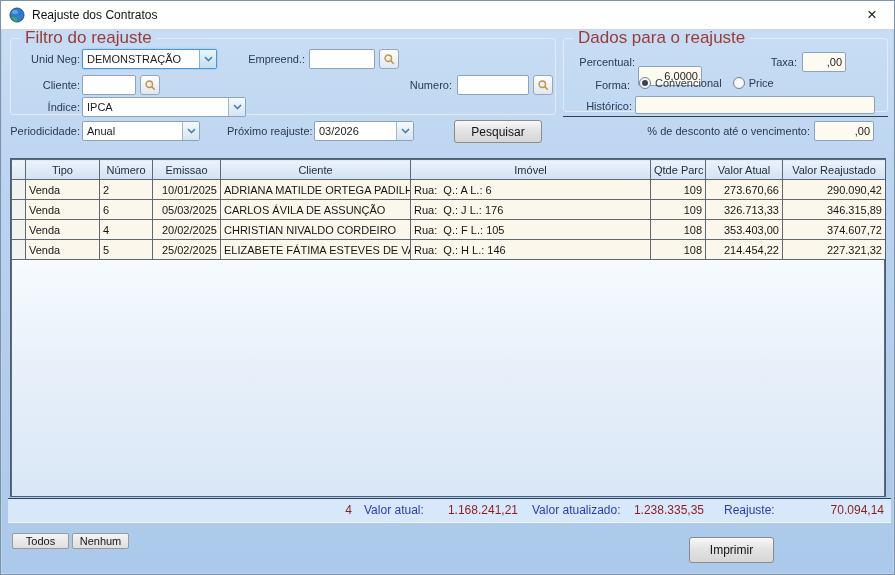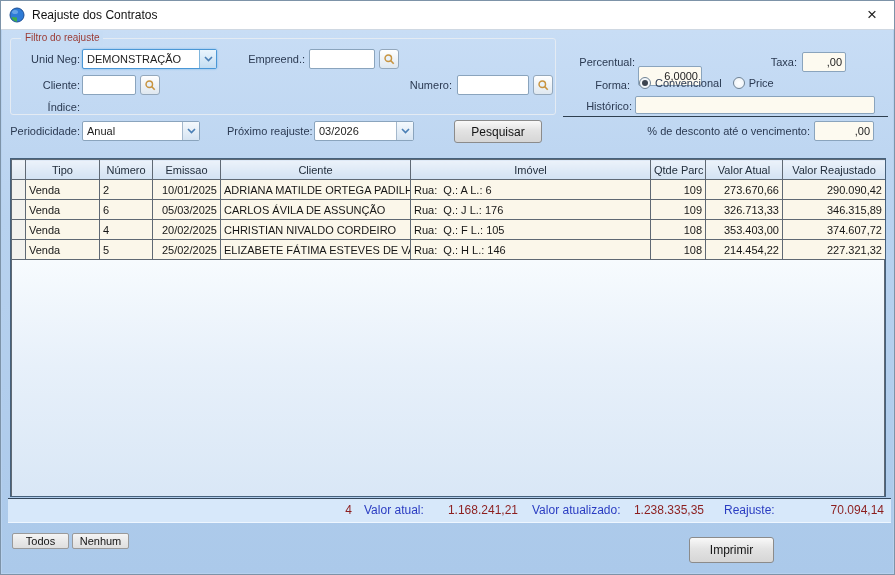--- a/index.html
+++ b/index.html
@@ -26,21 +26,21 @@
     background: linear-gradient(180deg, #c8ddf5 0%, #b8d2ef 35%, #abc9ea 100%);
   }
   .abs { position: absolute; }
   .lbl { font-size: 11px; color: #2b3a52; line-height: 20px; white-space: nowrap; }
   .r { text-align: right; }
   .groupbox {
     position: absolute; border: 1px solid #e4ebf3; border-radius: 3px;
   }
   .group-title {
     position: absolute; top: -8px; left: 10px; padding: 0 4px;
-    font-size: 10px; color: #9b3b35; background: #c6dcf4; line-height: 14px;
+    font-size: 17px; color: #9b3b35; background: #c6dcf4; line-height: 14px;
   }
   .tinput {
     border: 1px solid #8aa4bd; background: #fff; height: 20px;
     font-family: "Liberation Sans", sans-serif; font-size: 11px; color: #222;
     padding: 0 3px; border-radius: 2px;
   }
   .tinput.cream { background: #fdfaf0; }
   .tinput.num { text-align: right; }
   .combo {
     display: flex; align-items: stretch; background: #fff;
@@ -166,20 +166,28 @@
     <span class="abs lbl r" style="left:380px; top:45px; width:70px;">Numero:</span>
     <input class="abs tinput" style="left: 455px; top: 45px; width: 72px;" value="">
     <span class="abs search-btn" style="left:531px; top:45px; width:20px; height:20px;">
       <svg width="13" height="13" viewBox="0 0 16 16">
           <circle cx="6.5" cy="6.5" r="4" fill="#e8f2fb" stroke="#c89440" stroke-width="1.8"></circle>
           <line x1="9.6" y1="9.6" x2="13.2" y2="13.2" stroke="#c89440" stroke-width="2"></line>
         </svg>
     </span>
 
     <span class="abs lbl r" style="left:8px; top:67px; width:70px;">Índice:</span>
+    <div class="abs combo" style="left:80px; top:67px; width:164px;">
+      <span class="combo-text">IPCA</span>
+      <span class="combo-arrow">
+        <svg width="9" height="6" viewBox="0 0 9 6">
+            <path d="M1 1 L4.5 4.5 L8 1" fill="none" stroke="#4a7fb5" stroke-width="1.6"></path>
+          </svg>
+      </span>
+    </div>
 
     <span class="abs lbl r" style="left:2px; top:91px; width:76px;">Periodicidade:</span>
     <div class="abs combo" style="left:80px; top:91px; width:118px;">
       <span class="combo-text">Anual</span>
       <span class="combo-arrow">
         <svg width="9" height="6" viewBox="0 0 9 6">
             <path d="M1 1 L4.5 4.5 L8 1" fill="none" stroke="#4a7fb5" stroke-width="1.6"></path>
           </svg>
       </span>
     </div>
@@ -187,20 +195,23 @@
     <div class="abs combo" style="left:312px; top:91px; width:100px;">
       <span class="combo-text center">03/2026</span>
       <span class="combo-arrow">
         <svg width="9" height="6" viewBox="0 0 9 6">
             <path d="M1 1 L4.5 4.5 L8 1" fill="none" stroke="#4a7fb5" stroke-width="1.6"></path>
           </svg>
       </span>
     </div>
     <button class="abs win-btn" style="left:452px; top:90px; width:88px; height:23px;">Pesquisar</button>
 
+    <div class="groupbox" style="left:561px; top:8px; width:325px; height:74px;">
+      <span class="group-title">Dados para o reajuste</span>
+    </div>
 
     <span class="abs lbl r" style="left:563px; top:22px; width:70px;">Percentual:</span>
     <input class="abs tinput cream num" style="left: 636px; top: 22px; width: 64px; margin-top: 14px;" value="6,0000">
     <span class="abs lbl r" style="left:753px; top:22px; width:42px;">Taxa:</span>
     <input class="abs tinput cream num" style="left: 800px; top: 22px; width: 44px;" value=",00">
 
     <span class="abs lbl r" style="left:563px; top:45px; width:65px;">Forma:</span>
     <div class="abs radio-row" style="left:637px; top:47px;">
       <span class="radio checked"></span>
       <span class="radio-lbl">Convencional</span>

